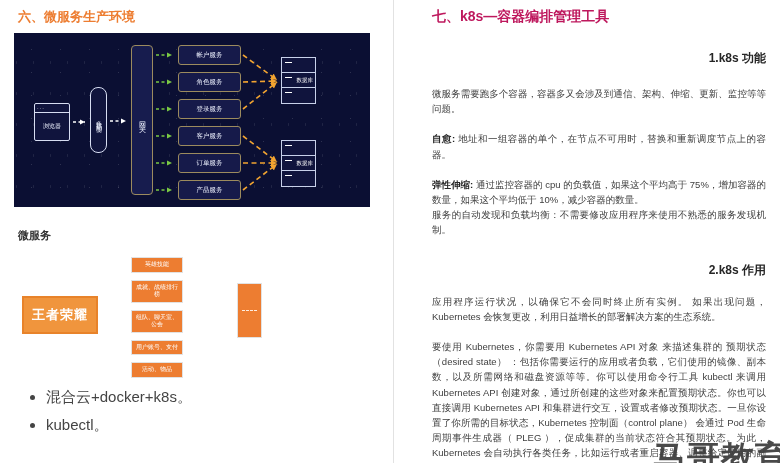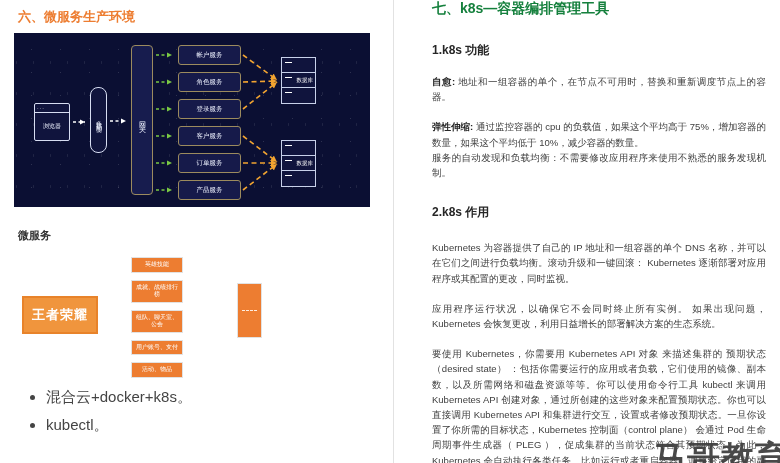--- a/index.html
+++ b/index.html
@@ -40,22 +40,22 @@
   .feat { background:#ed7d31; border:1px solid #e2e2e2; color:#fff; font-size:6px; line-height:7.5px;
     text-align:center; padding:3px 2px; }
   .orange-panel { position:absolute; left:237px; top:283px; width:25px; height:55px; background:#ed7d31;
     border:1px solid #e2e2e2; display:flex; align-items:center; justify-content:center; }
   .orange-panel-dash { width:15px; border-top:1px dashed rgba(255,255,255,.85); }
   .lp-bullets { position:absolute; left:46px; top:388px; font-size:15px; color:#444; }
   .lp-bullets li { margin-bottom:9px; list-style:disc; }
 
   
   .rp { position:absolute; left:432px; top:0; width:334px; }
-  .rp-title { margin-top:0; font-size:14px; font-weight:bold; color:#15803d; }
-  .rp h3 { margin-top:24px; font-size:12px; font-weight:bold; color:#262626; }
+  .rp-title { margin-top:8px; font-size:14px; font-weight:bold; color:#be185d; }
+  .rp h3 { margin-top:24px; font-size:12px; font-weight:bold; color:#262626;text-align:right; }
   .rp p { font-size:9.5px; line-height:15.2px; color:#404040; text-align:justify; }
   .mt20 { margin-top:19px; } .mt16 { margin-top:15px; }
   .blead { font-weight:bold; color:#262626; }
   .watermark { position:absolute; left:653px; top:436px; font-size:33px; font-weight:bold; color:#404040;
     letter-spacing:1px; opacity:.95; white-space:nowrap; }
 </style>
 </head>
 <body>
 
 <div class="page">
@@ -158,24 +158,24 @@
 
   <ul class="lp-bullets">
     <li>混合云+docker+k8s。</li>
     <li>kubectl。</li>
   </ul>
 
   <div class="rp">
     <div class="rp-title">七、k8s—容器编排管理工具</div>
 
     <h3>1.k8s 功能</h3>
+    <p class="mt20">微服务需要跑多个容器，容器多又会涉及到通信、架构、伸缩、更新、监控等等问题。</p>
     <p class="mt16"><span class="blead">自愈:</span><span> 地址和一组容器的单个，在节点不可用时，替换和重新调度节点上的容器。</span></p>
     <p class="mt16"><span class="blead">弹性伸缩:</span><span> 通过监控容器的 cpu 的负载值，如果这个平均高于 75%，增加容器的数量，如果这个平均低于 10%，减少容器的数量。</span></p>
     <p>服务的自动发现和负载均衡：不需要修改应用程序来使用不熟悉的服务发现机制。</p>
 
     <h3>2.k8s 作用</h3>
-    <p class="mt20">Kubernetes 为容器提供了自己的 IP 地址和一组容器的单个 DNS 名称，并可以在它们之间进行负载均衡。滚动升级和一键回滚： Kubernetes 逐渐部署对应用程序或其配置的更改，同时监视。</p>
     <p class="mt16">应用程序运行状况，以确保它不会同时终止所有实例。 如果出现问题，Kubernetes 会恢复更改，利用日益增长的部署解决方案的生态系统。</p>
     <p class="mt16">要使用 Kubernetes，你需要用 Kubernetes API 对象 来描述集群的 预期状态（desired state） ：包括你需要运行的应用或者负载，它们使用的镜像、副本数，以及所需网络和磁盘资源等等。你可以使用命令行工具 kubectl 来调用 Kubernetes API 创建对象，通过所创建的这些对象来配置预期状态。你也可以直接调用 Kubernetes API 和集群进行交互，设置或者修改预期状态。一旦你设置了你所需的目标状态，Kubernetes 控制面（control plane） 会通过 Pod 生命周期事件生成器（ PLEG ），促成集群的当前状态符合其预期状态。为此，Kubernetes 会自动执行各类任务，比如运行或者重启容器、调整给定应用的副本数等等。Kubernetes 控制面由一组运行在集群上的进程组成。</p>
   </div>
 
   <div class="watermark">马哥教育</div>
 </div>
 
 </body></html>

